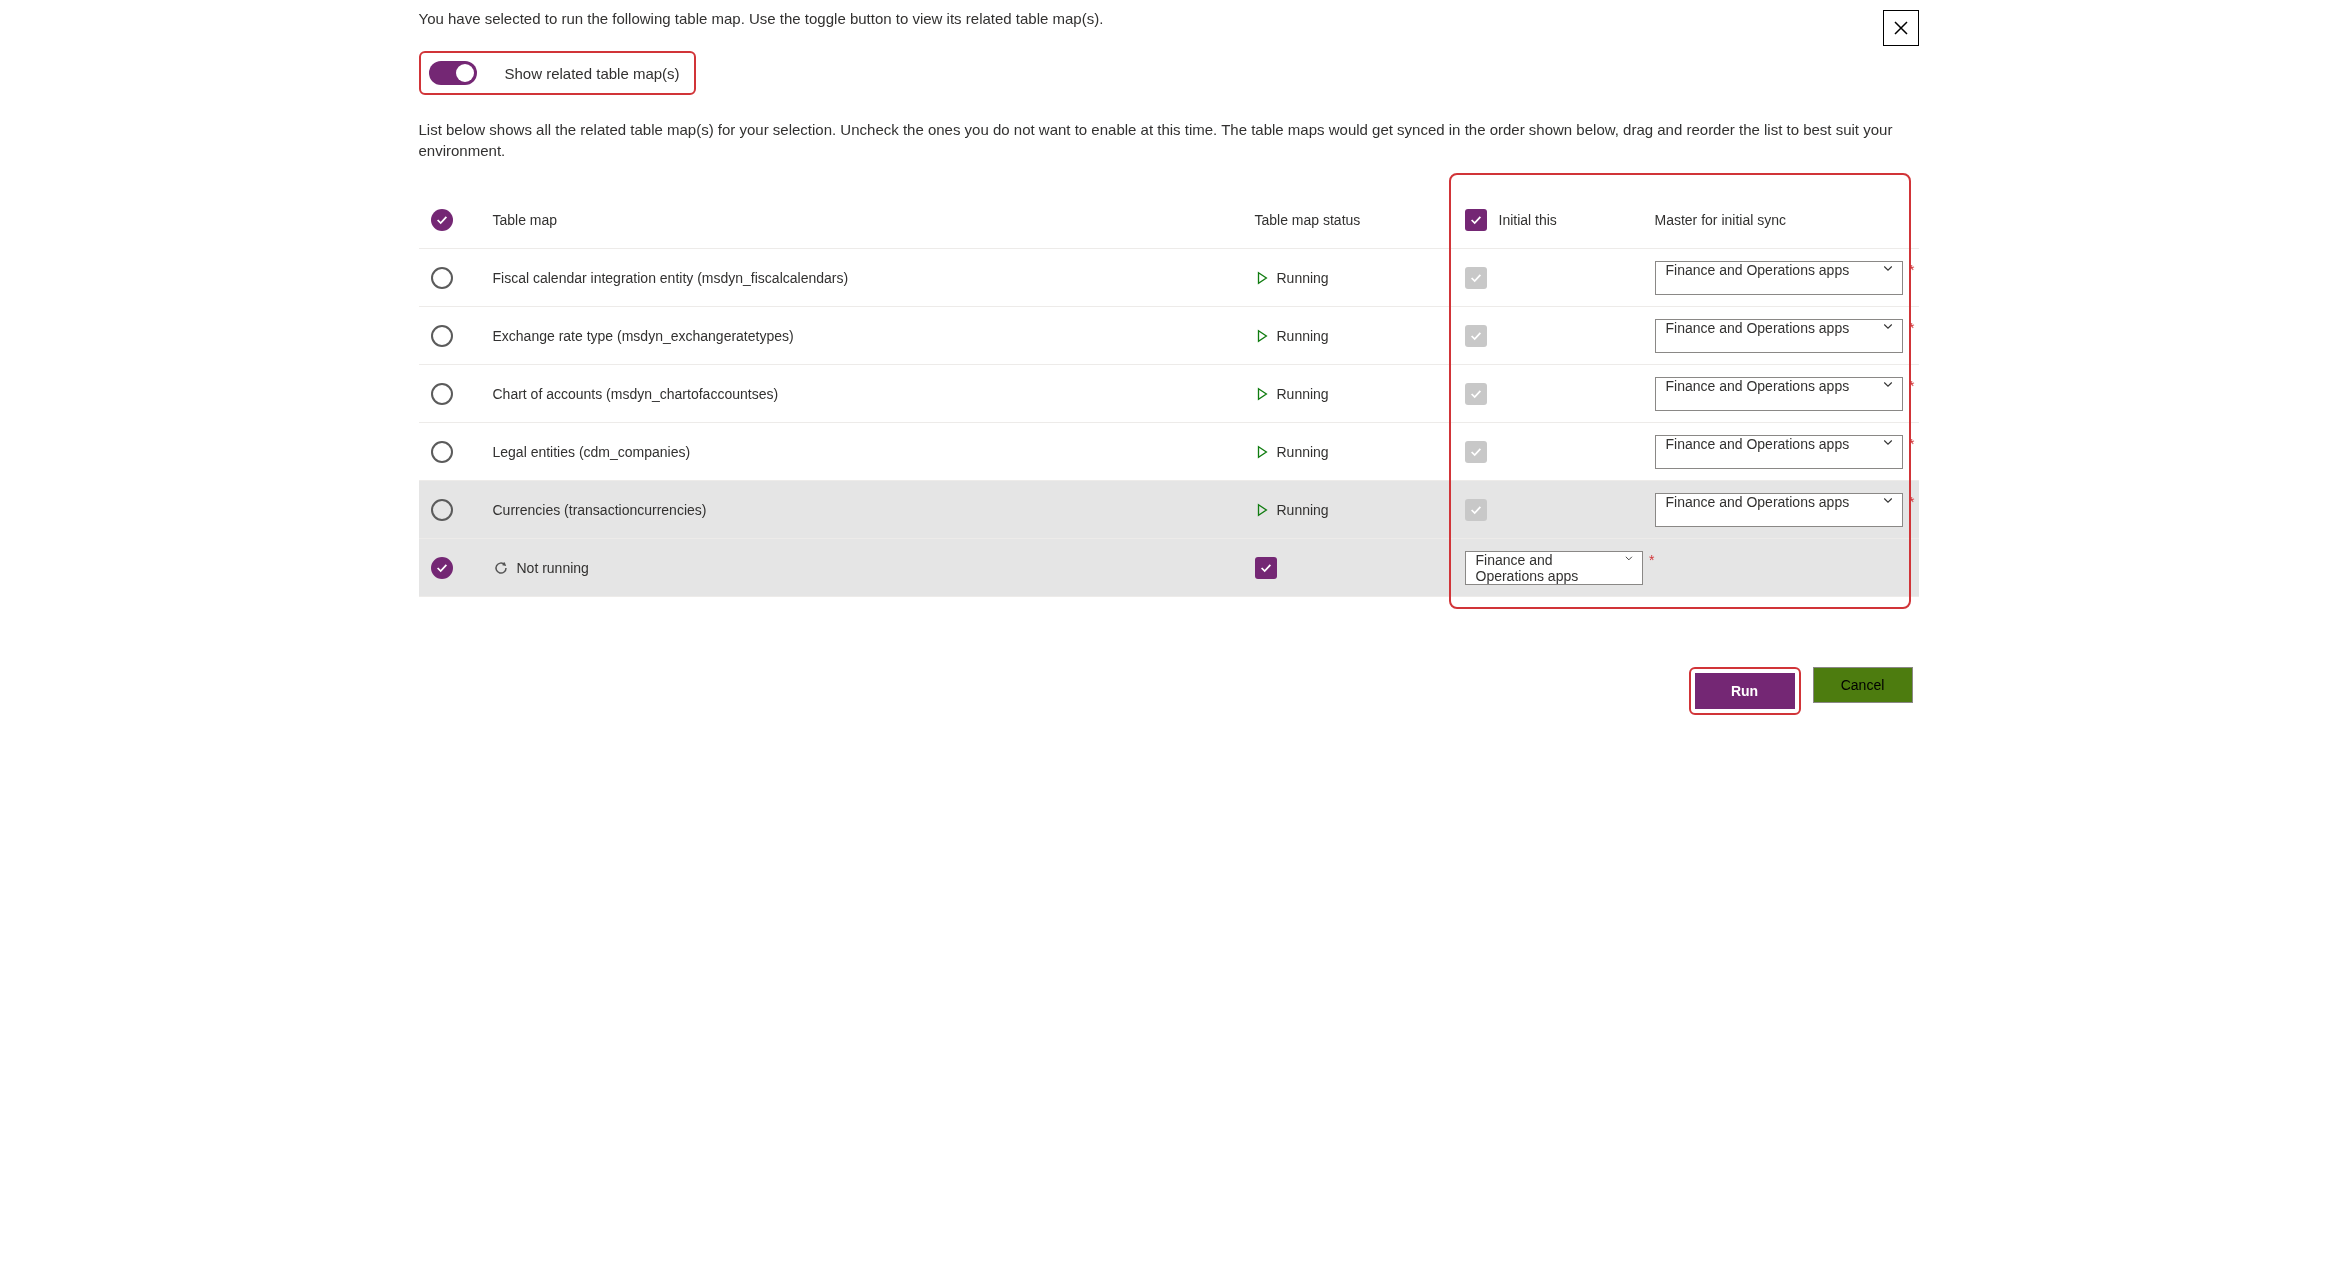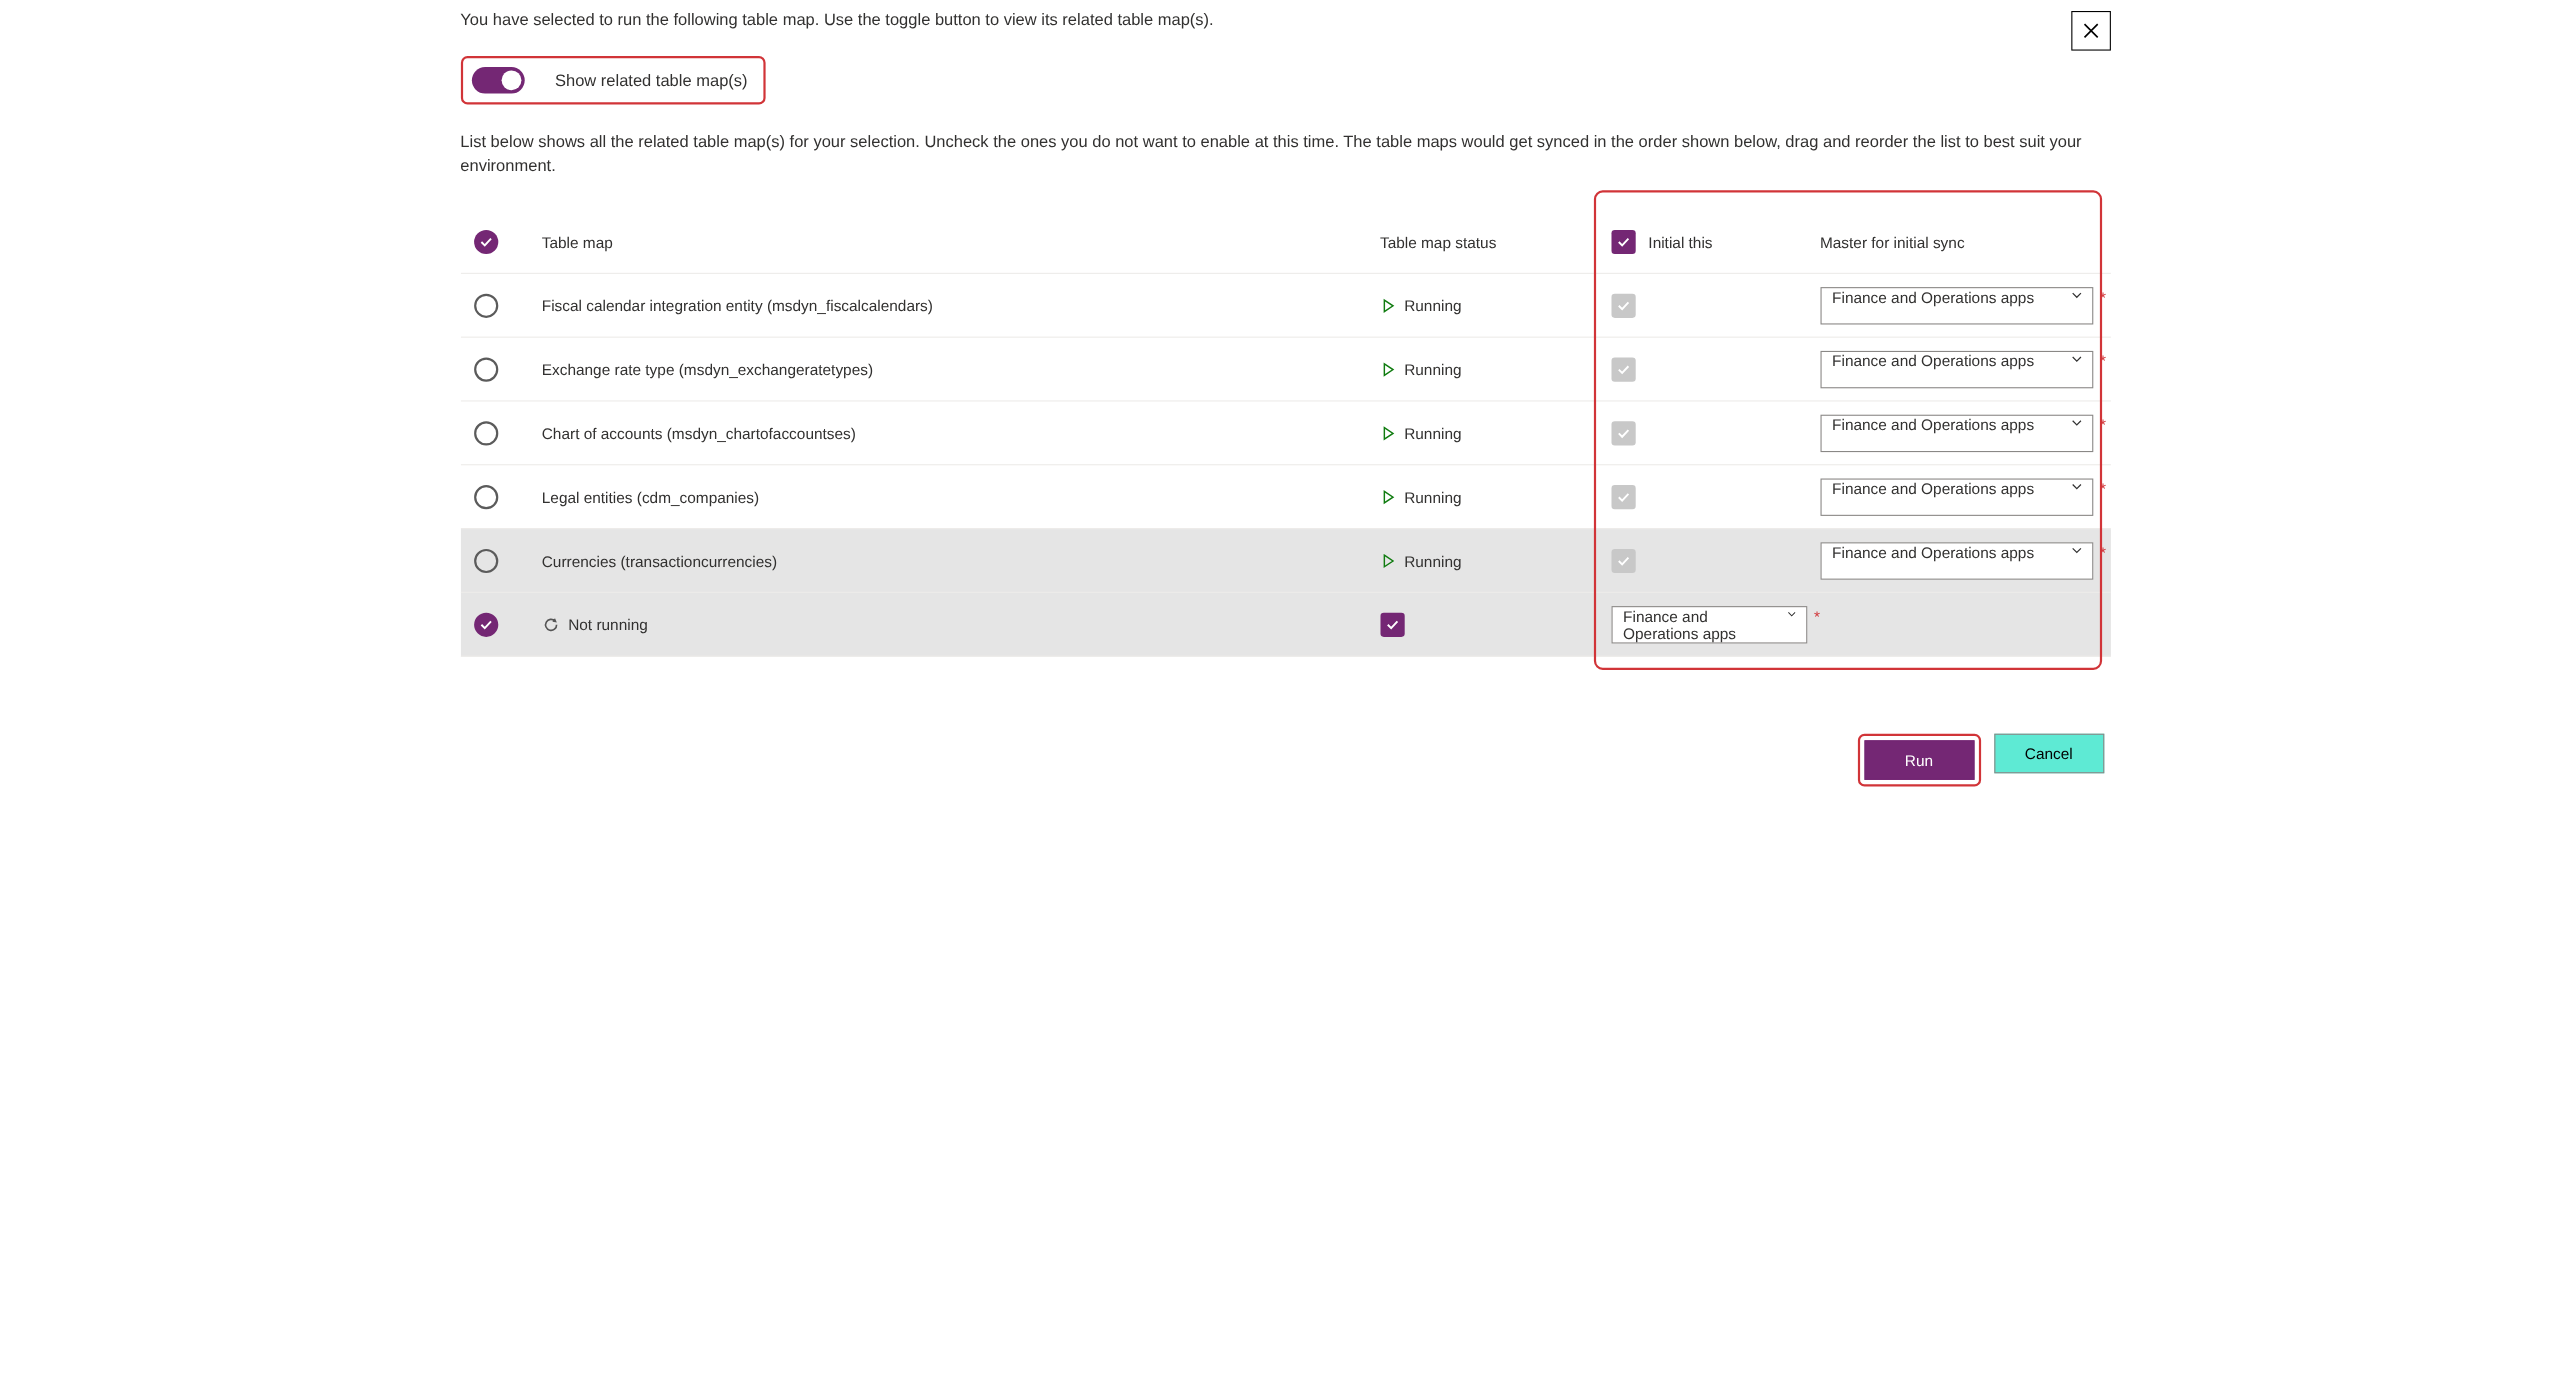--- a/index.html
+++ b/index.html
@@ -56,22 +56,22 @@
   .square-check.disabled{background:#c8c8c8;cursor:default}
   .square-check.active{background:var(--purple)}
   .square-check svg{width:14px;height:14px;stroke:#fff;stroke-width:2;fill:none}
 
   .col-master{display:flex;align-items:center;gap:6px}
   .select{flex:1;height:34px;border:1px solid #8a8886;background:#fff;display:flex;align-items:flex-start;justify-content:space-between;padding:0 8px 0 10px;cursor:pointer;font-size:14px}
   .select svg{width:12px;height:12px;stroke:#333;stroke-width:1.5;fill:none}
   .req{color:var(--red);font-size:14px;line-height:1;align-self:flex-start;margin-top:2px}
 
   .footer{display:flex;justify-content:flex-end;gap:12px;margin-top:70px;padding-right:6px}
-  .btn{min-width:100px;height:36px;border:1px solid #8a8886;background:#5eead4;font-size:14px;cursor:pointer;display:flex;align-items:center;justify-content:center}
-  .btn.primary{background:var(--purple);color:#fff;border-color:var(--purple);font-weight:400}
+  .btn{min-width:100px;height:36px;border:1px solid #8a8886;background:#4d7c0f;font-size:14px;cursor:pointer;display:flex;align-items:center;justify-content:center}
+  .btn.primary{background:var(--purple);color:#fff;border-color:var(--purple);font-weight:700}
   .btn-annot{display:inline-flex;padding:4px;border:2px solid var(--red);border-radius:6px}
 </style>
 </head>
 <body>
 
 <div class="page">
 
   <div class="close-btn">
     <svg viewBox="0 0 16 16">
         <path d="M2 2 L14 14 M14 2 L2 14"></path>

